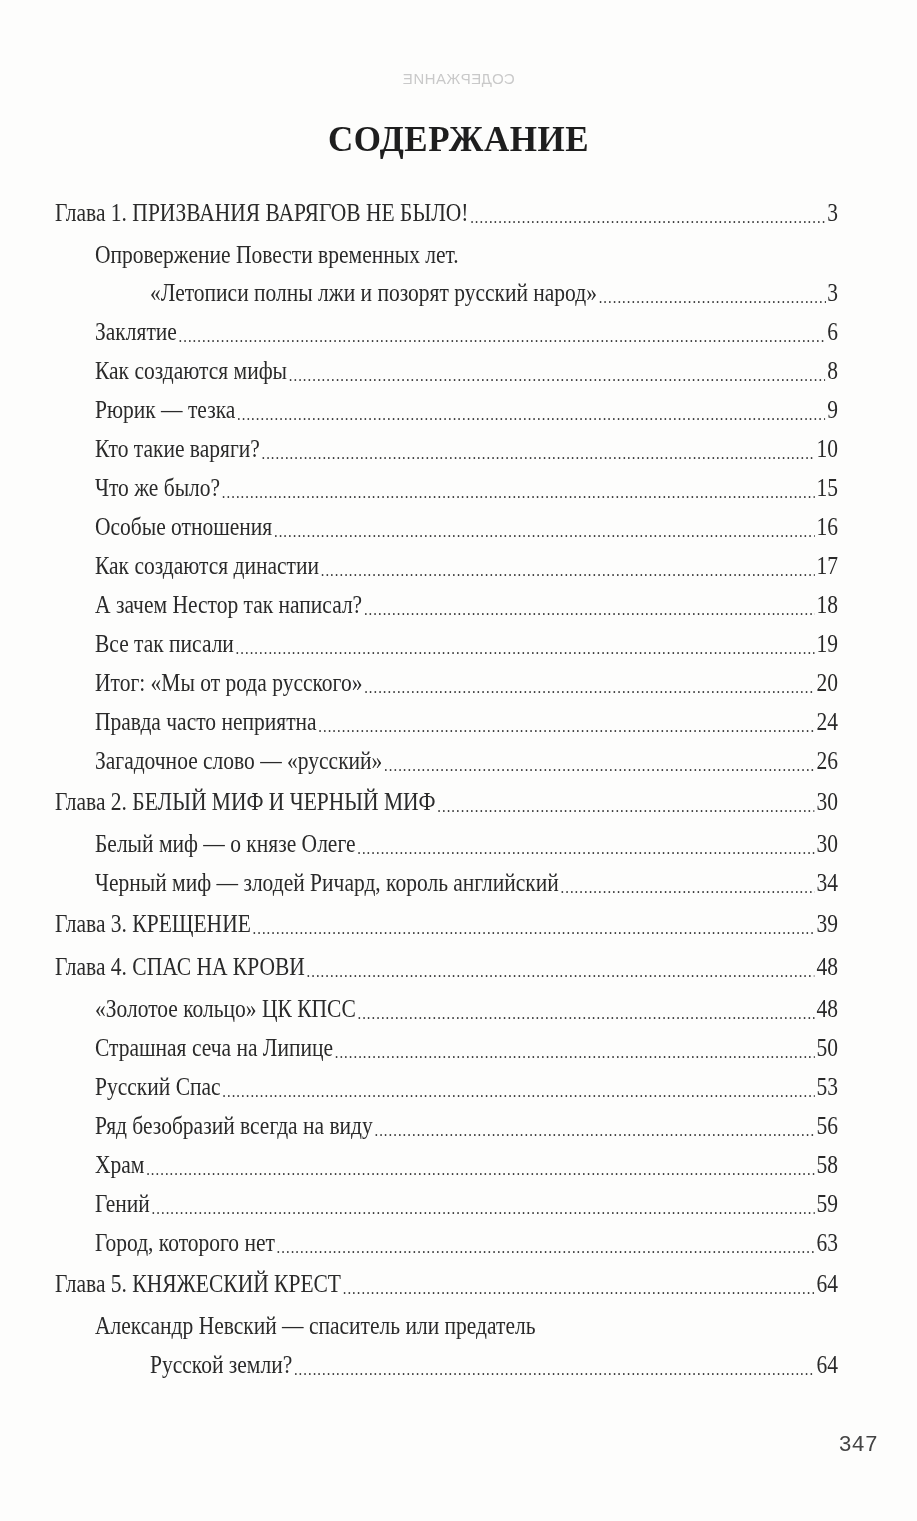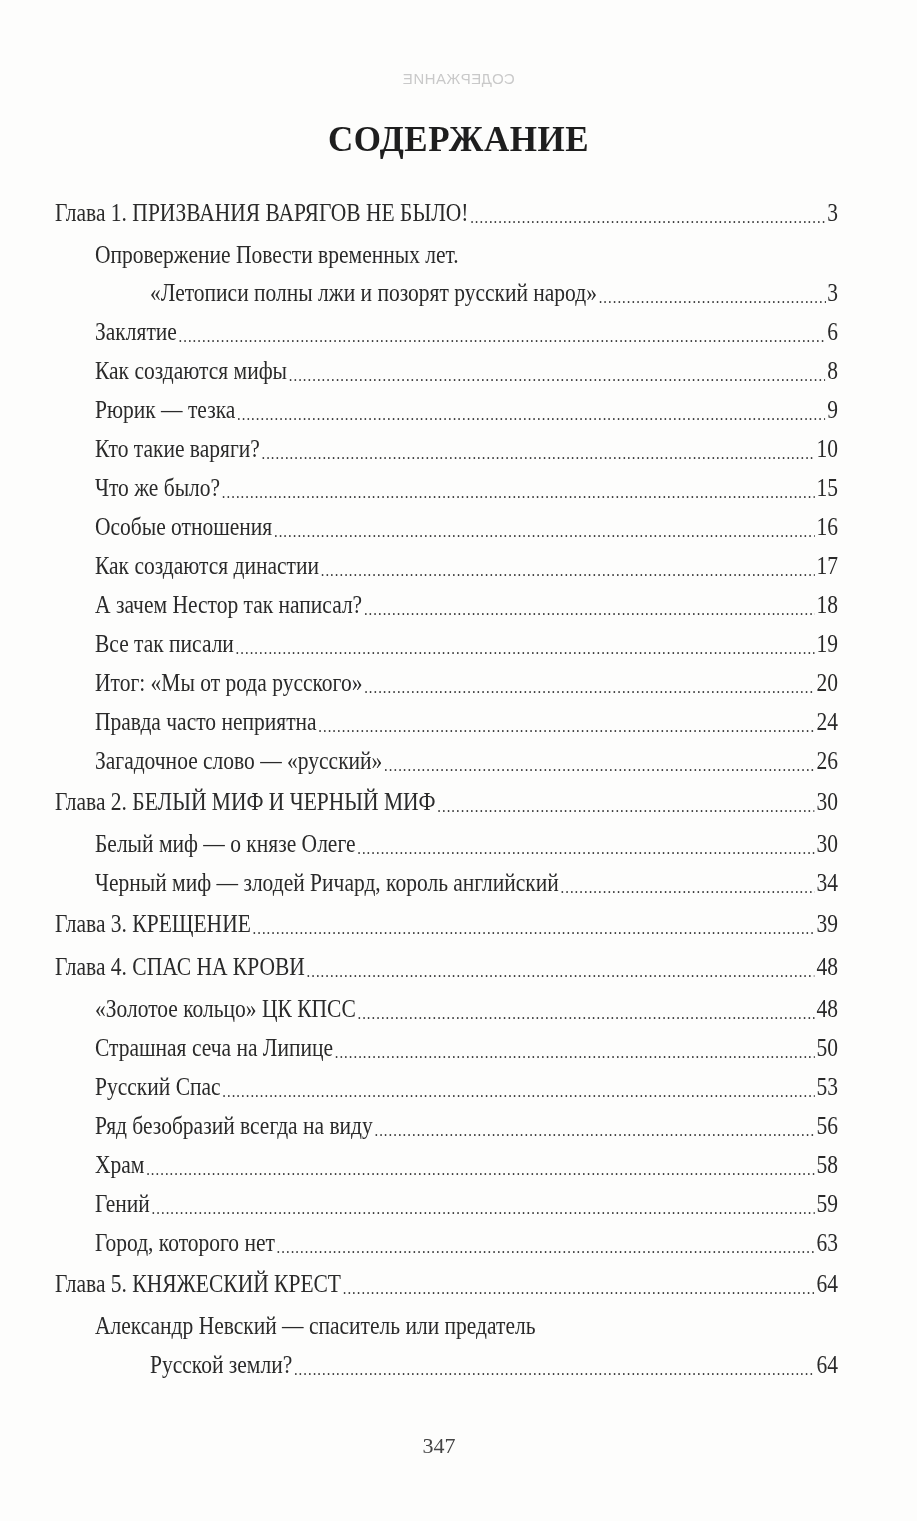--- a/index.html
+++ b/index.html
@@ -33,22 +33,22 @@
   .row .dots {
     flex: 1; overflow: hidden; white-space: nowrap; margin: 0 2px;
     font-size: 17px; letter-spacing: 1.2px; position: relative; top: 5px; color: #3a3a3a;
   }
   .row .dots::before {
     content: "........................................................................................................................................................................................................................";
   }
   .row .page { white-space: nowrap; }
   .row.nolead .dots::before { content: ""; }
   .pagenum {
-    position: absolute; top: 1433px; left: 0; width: 878px; text-align: center;
-    font-family: Liberation Serif, serif; font-size: 22px; color: #444;
+    position: absolute; top: 1433px; left: 0; width: 878px; text-align: right;
+    font-family: Liberation Mono, monospace; font-size: 22px; color: #444;
   }
 </style>
 </head>
 <body>
 
 <div class="ghost"></div>
 
 <div class="running-head">СОДЕРЖАНИЕ</div>
 
 <div class="title">СОДЕРЖАНИЕ</div>

